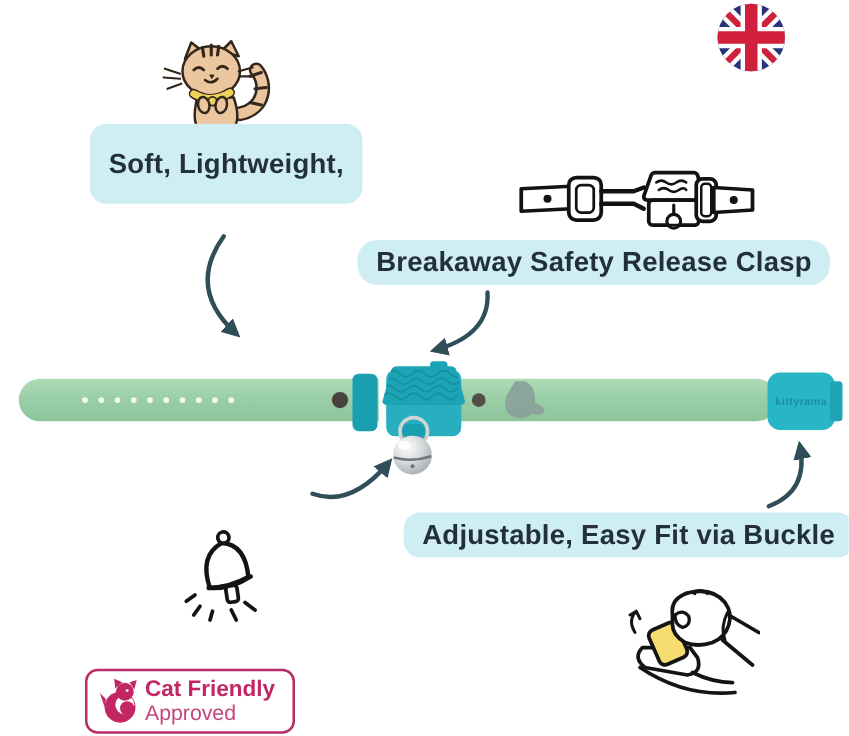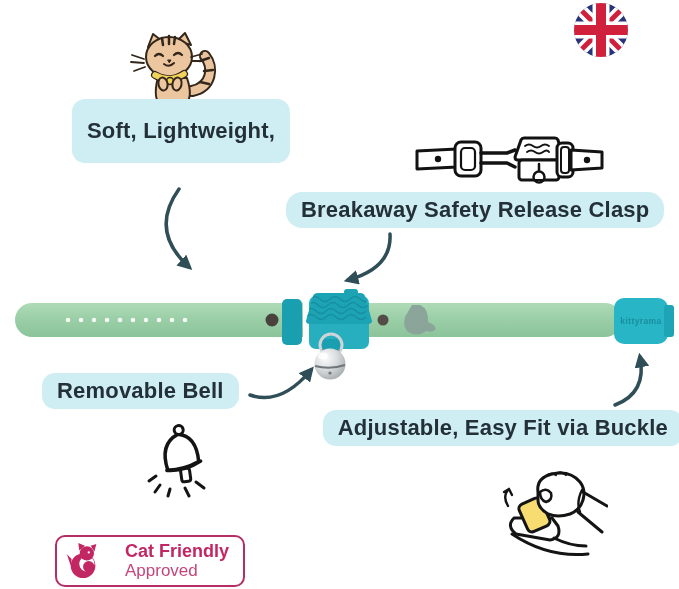--- a/index.html
+++ b/index.html
@@ -6,21 +6,21 @@
   .stage{position:relative;width:679px;height:589px;background:#ffffff;overflow:hidden;
          font-family:"Liberation Sans","DejaVu Sans",sans-serif;}
   .abs{position:absolute;}
   .pill{position:absolute;background:#cfeef4;color:#243038;font-size:22px;font-weight:600;
         letter-spacing:.2px;padding:5px 15px;border-radius:13px;white-space:nowrap;line-height:1.2;}
   .callout-stack{position:absolute;left:181px;top:101px;transform:translateX(-50%);
                  display:flex;flex-direction:column;align-items:center;}
   .callout-stack .pill2{position:relative;background:#cfeef4;color:#243038;font-size:22px;
         font-weight:600;letter-spacing:.2px;padding:19px 15px;border-radius:13px;
         white-space:nowrap;line-height:1.2;margin-top:-2px;}
-  .badge{position:absolute;left:55px;top:535px;display:flex;align-items:center;gap:22px;
+  .badge{position:absolute;left:68px;top:535px;display:flex;align-items:center;gap:0;
          background:#fff;border:2px solid #b62e67;border-radius:10px;padding:4px 14px 4px 8px;}
   .badge .t1{color:#c22663;font-weight:700;font-size:18px;line-height:1.1;}
   .badge .t2{color:#c4467c;font-weight:400;font-size:17px;line-height:1.1;}
   svg{display:block;}
 </style>
 </head>
 <body>
 
 <div class="stage">
 
@@ -162,21 +162,20 @@
       <circle cx="330" cy="90" r="1.6" fill="#6f7579"></circle>
       <ellipse cx="323" cy="73" rx="5" ry="3.5" fill="#ffffff" opacity="0.85"></ellipse>
     </g>
     <g>
       <rect x="614" y="15" width="54" height="46" rx="10" fill="#28b5c5"></rect>
       <rect x="664" y="22" width="10" height="32" rx="3" fill="#1ea4b4"></rect>
       <text x="641" y="41" text-anchor="middle" font-size="8.5" font-weight="bold" letter-spacing="0.4" fill="#1a8e9e" font-family="Liberation Sans, DejaVu Sans, sans-serif">kittyrama</text>
     </g>
   </svg>
 
-  <div class="pill" style="left:42px;top:373px;">Removable Bell</div>
 
   <svg class="abs" style="left:243px;top:358px;" width="80" height="48" viewBox="0 0 80 48">
     <defs>
         <marker id="ah3" viewBox="0 0 10 10" refX="7" refY="5" markerWidth="4.2" markerHeight="4.2" orient="auto">
           <path d="M0,0 L10,5 L0,10 Z" fill="#2f4e57"></path>
         </marker>
       </defs>
     <path d="M7,37 Q38,48 68,12" fill="none" stroke="#2f4e57" stroke-width="3.5" stroke-linecap="round" marker-end="url(#ah3)"></path>
   </svg>
 

